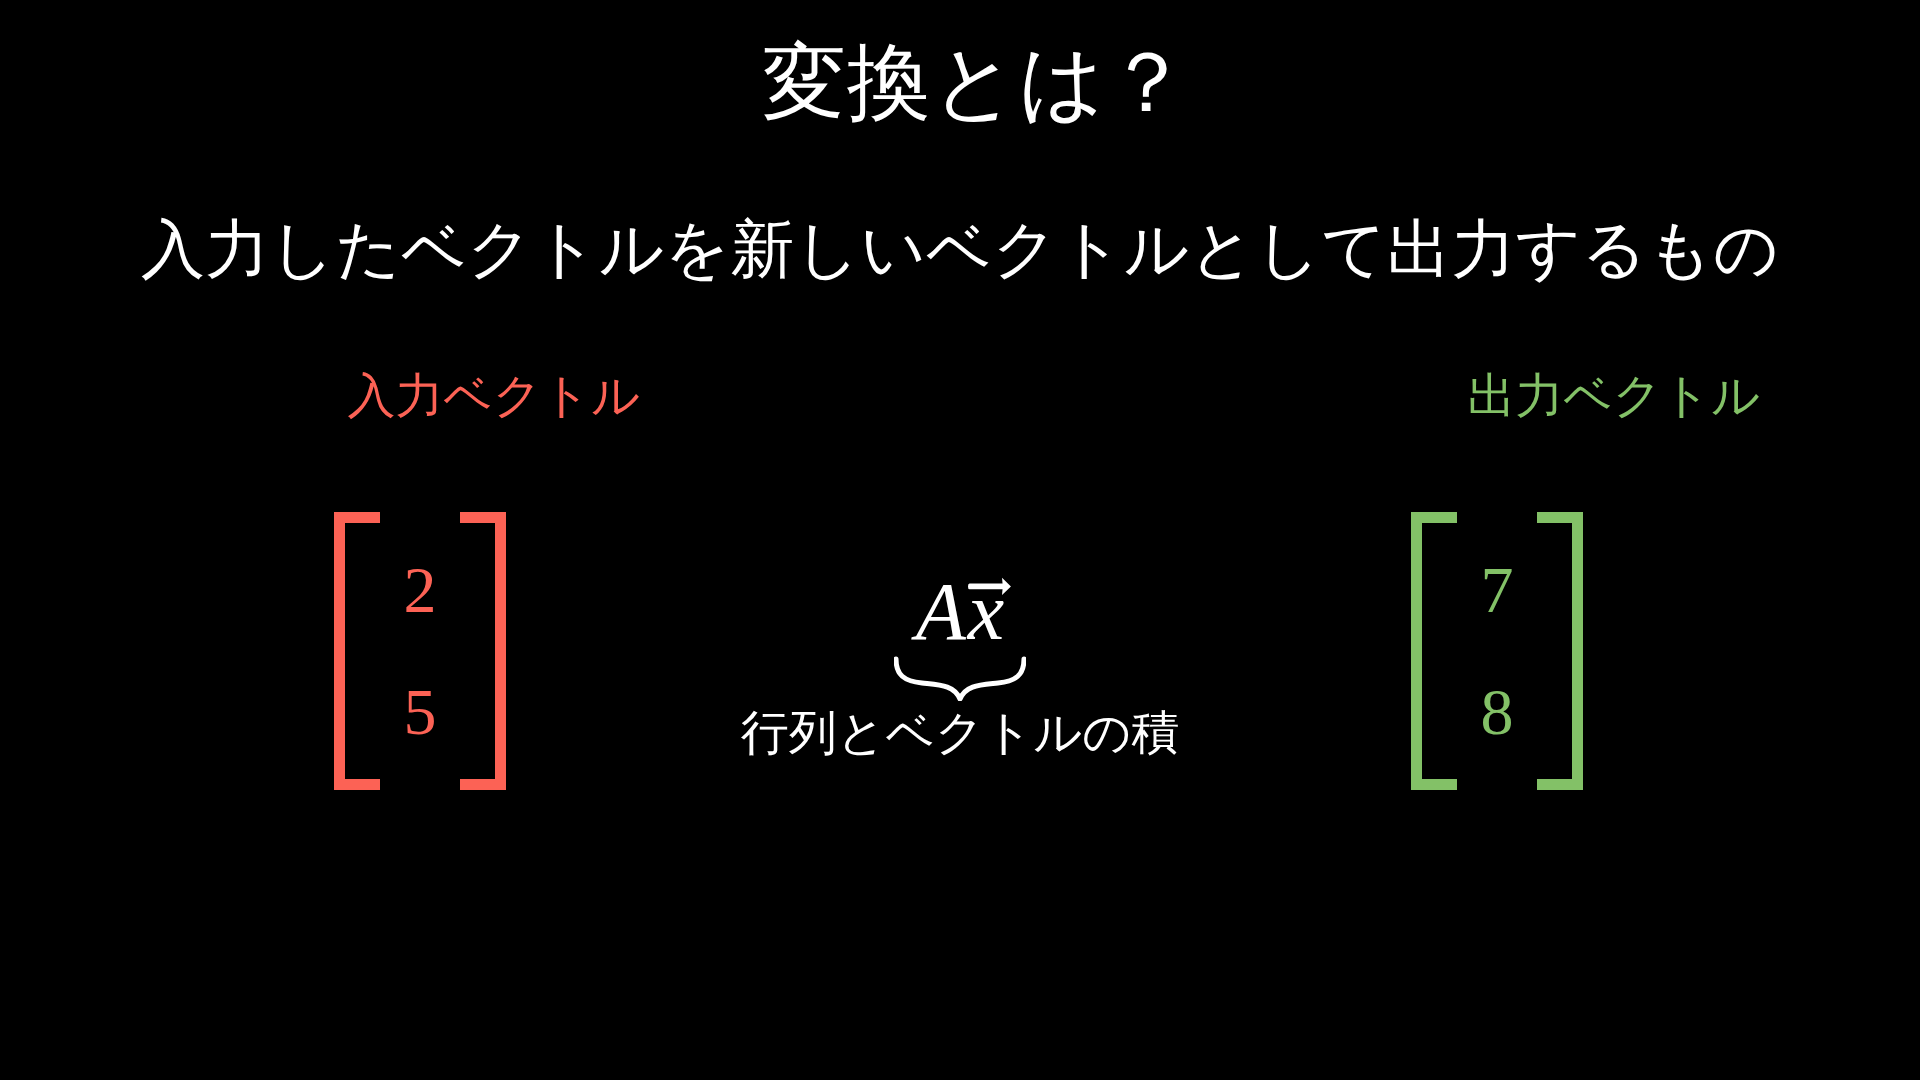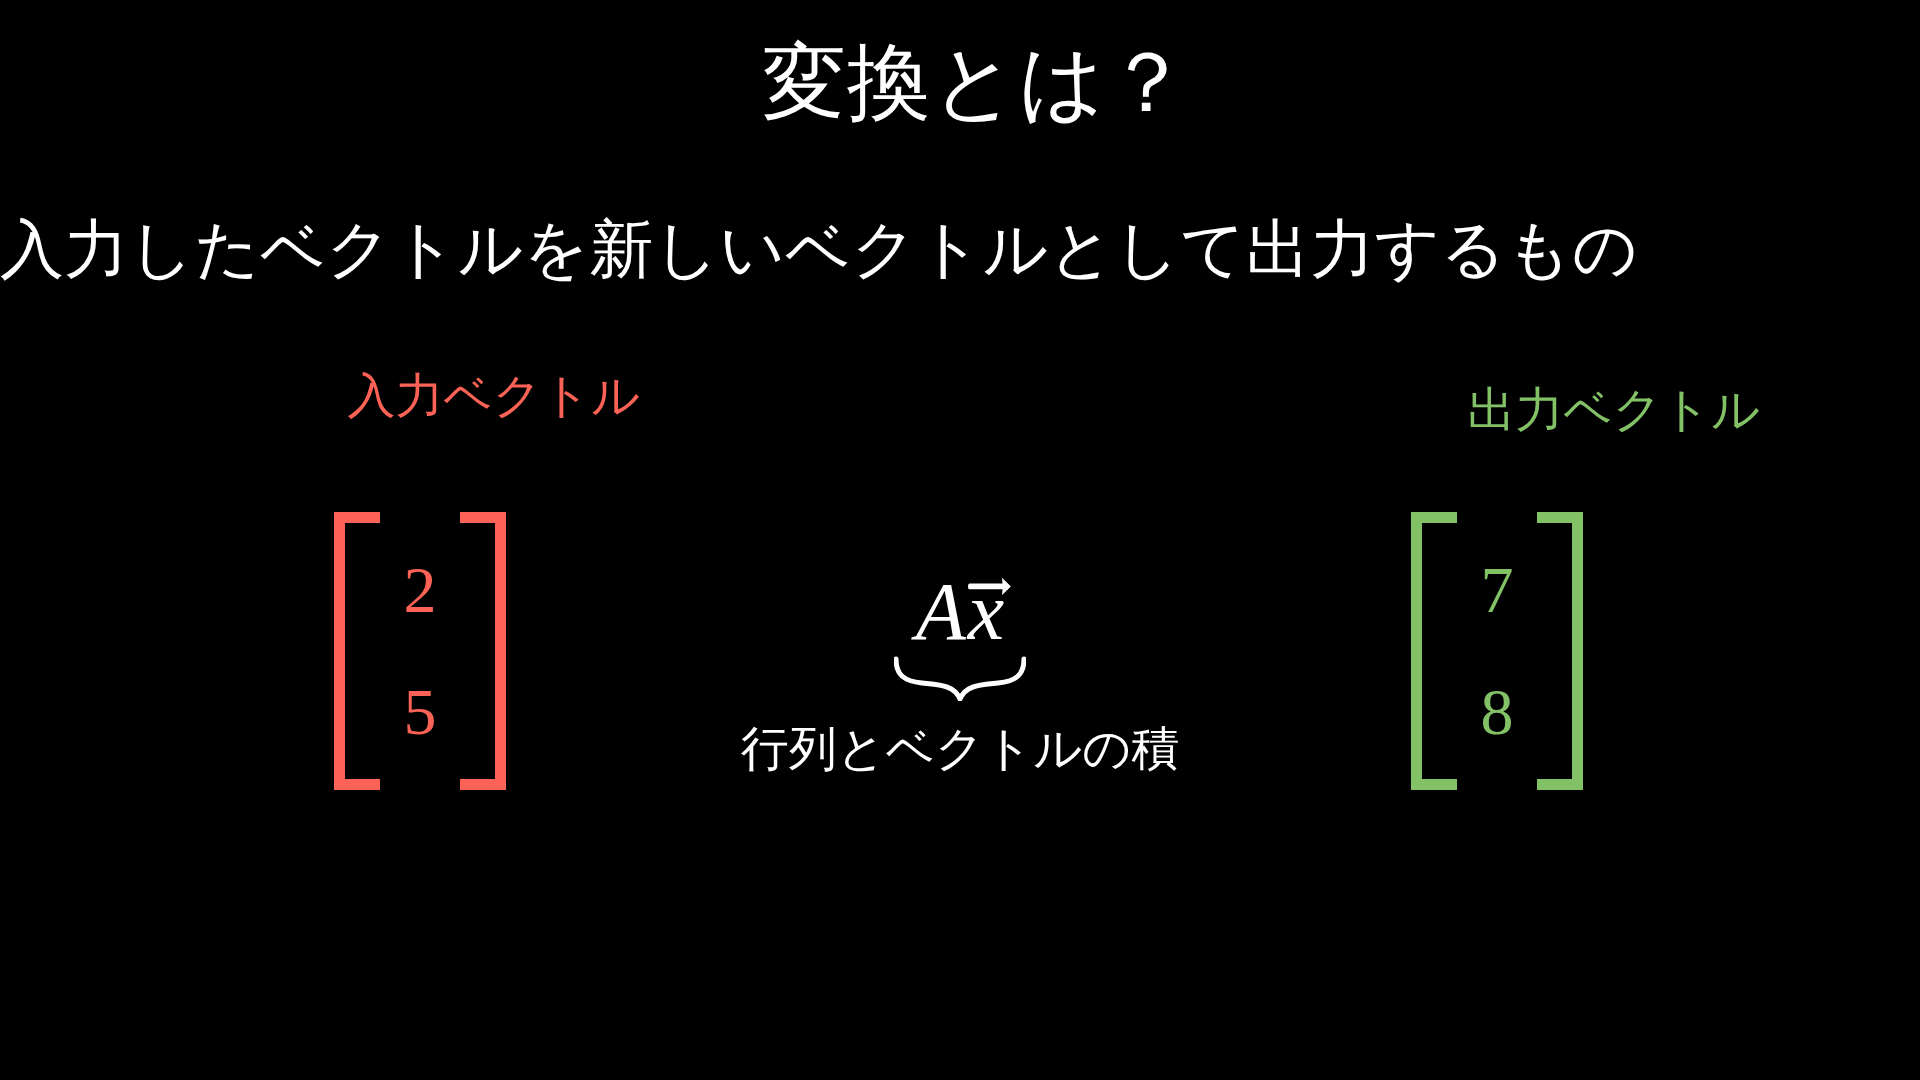--- a/index.html
+++ b/index.html
@@ -36,37 +36,38 @@
     color: #ffffff;
     white-space: nowrap;
     font-family: Liberation Serif, serif;
   }
 
   .subtitle {
     position: absolute;
     left: 0;
     top: 215px;
     width: 1920px;
+    text-align: center;
     font-size: 64px;
     line-height: 1.1;
     letter-spacing: 0.005em;
     color: #ffffff;
     white-space: nowrap;
   }
 
   
   .col-label {
     position: absolute;
     font-size: 48px;
     line-height: 1.1;
     white-space: nowrap;
     text-align: right;
   }
   .col-label.input  { left: 160px;  top: 370px; width: 480px; }
-  .col-label.output { left: 1240px; top: 384px; width: 520px; }
+  .col-label.output { left: 1240px; top: 370px; width: 520px; }
 
   
   .vector {
     position: absolute;
     top: 512px;
     width: 260px;
     height: 278px;
   }
   .vector.input  { left: 290px; }
   .vector.output { left: 1367px; }
@@ -147,21 +148,21 @@
   .expr .vec-x .arrow svg { display: block; width: 100%; height: 100%; }
 
   .underbrace {
     margin: 2px auto 0;
     width: 132px;
     height: 46px;
   }
   .underbrace svg { display: block; width: 100%; height: 100%; }
 
   .brace-caption {
-    margin-top: 20px;
+    margin-top: 4px;
     font-size: 48px;
     line-height: 1.15;
     color: #ffffff;
     white-space: nowrap;
   }
 </style>
 </head>
 <body>
 
 <div class="stage">

